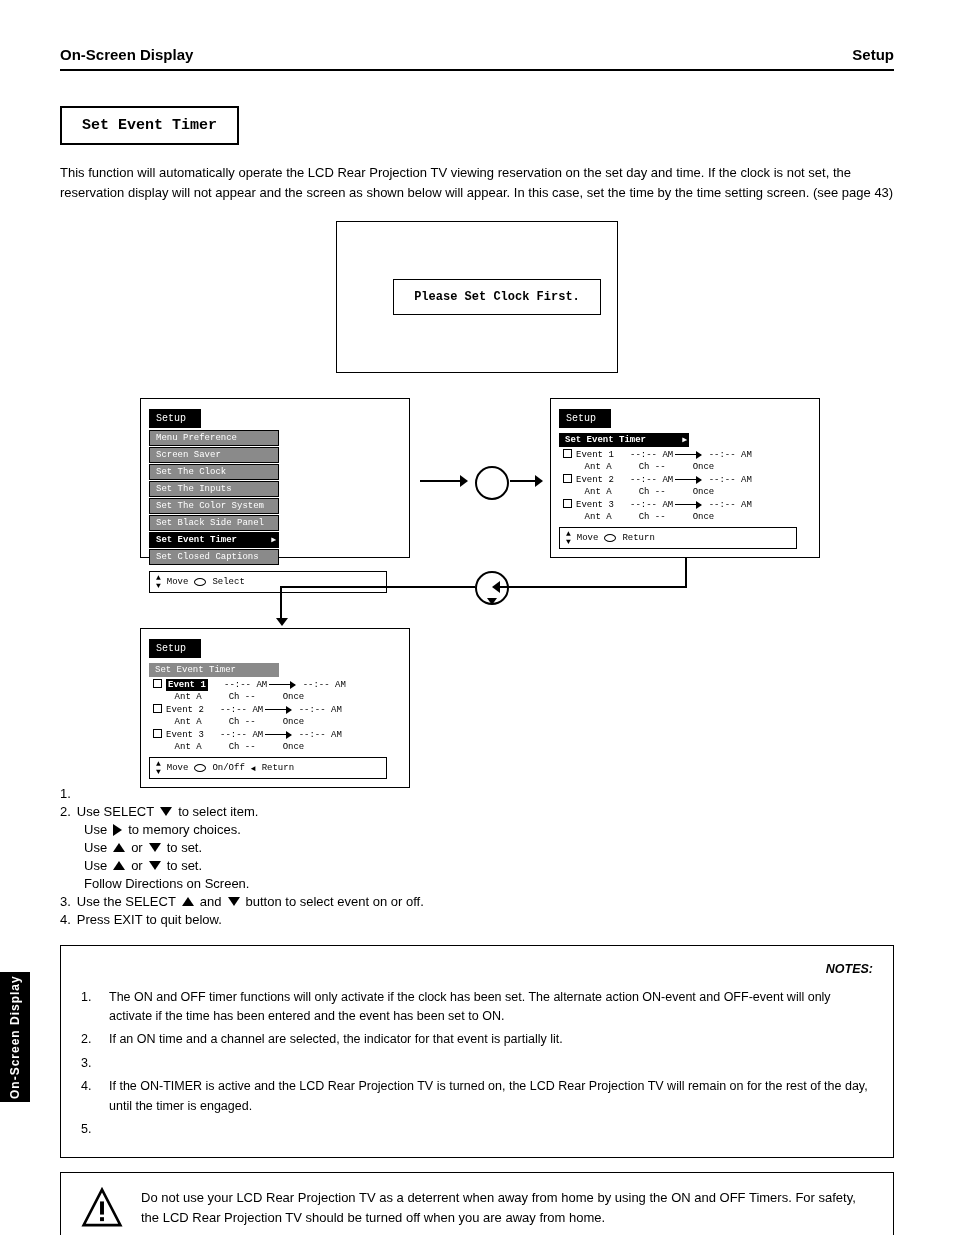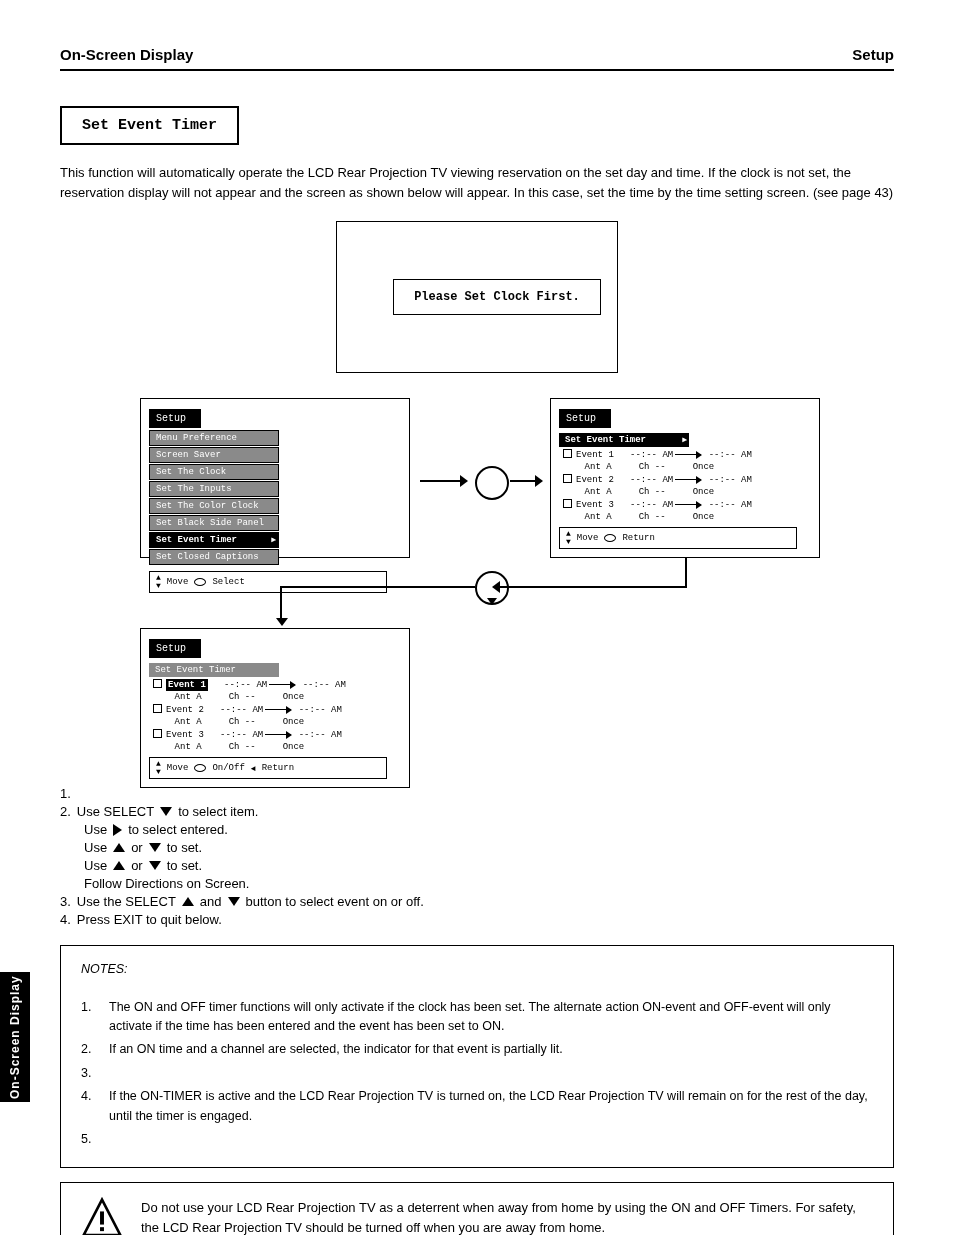--- a/index.html
+++ b/index.html
@@ -56,21 +56,21 @@
   .flow-left-down{position:absolute;left:220px;top:188px;width:2px;height:32px;background:#000;}
   .flow-left-down .tip{position:absolute;left:-4px;bottom:-8px;border-top:8px solid #000;border-left:6px solid transparent;border-right:6px solid transparent;}
   
   .steps{margin-top:-5px;font-size:13px;}
   .steps .line{margin:3px 0;display:flex;gap:6px;align-items:center;}
   .tri{display:inline-block;width:0;height:0;}
   .tri.dn{border-top:9px solid #000;border-left:6px solid transparent;border-right:6px solid transparent;}
   .tri.up{border-bottom:9px solid #000;border-left:6px solid transparent;border-right:6px solid transparent;}
   .tri.rt{border-left:9px solid #000;border-top:6px solid transparent;border-bottom:6px solid transparent;}
   .notes-box{border:1px solid #000;margin-top:18px;padding:14px 20px;font-size:12.5px;line-height:1.55;}
-  .notes-box .hd{font-style:italic;font-weight:normal;margin-bottom:18px;}
+  .notes-box .hd{font-style:italic;font-weight:bold;margin-bottom:8px;text-align:right;}
   .notes-box .row{display:flex;gap:10px;margin:4px 0;}
   .notes-box .num{min-width:18px;}
   .warn-row{display:flex;align-items:center;gap:18px;border:1px solid #000;margin-top:14px;padding:14px 20px;}
   .warn-icon{flex:none;}
   .warn-icon svg{width:42px;height:42px;display:block;}
   .warn-text{font-size:13px;line-height:1.55;}
 </style>
 </head>
 <body>
 
@@ -97,21 +97,21 @@
 
   <div class="flow">
 
     <div class="panel panel-menu">
       <span class="osd-title">Setup</span>
       <div class="menu-list">
         <div class="menu-item">Menu Preference</div>
         <div class="menu-item">Screen Saver</div>
         <div class="menu-item">Set The Clock</div>
         <div class="menu-item">Set The Inputs</div>
-        <div class="menu-item">Set The Color Clock</div>
+        <div class="menu-item">Set The Color System</div>
         <div class="menu-item">Set Black Side Panel</div>
         <div class="menu-item sel"><span>Set Event Timer</span><span class="chev">▶</span></div>
         <div class="menu-item">Set Closed Captions</div>
       </div>
       <div class="legend">
         <span class="ud">▲<br>▼</span>
         <span>Move</span>
         <span class="ring"></span>
         <span>Select</span>
       </div>
@@ -181,21 +181,21 @@
     </div>
     <div class="line">
       <span>2.</span>
         <span>Use SELECT</span>
       <span class="tri dn"></span>
       <span>to select item.</span>
     </div>
     <div class="line" style="padding-left:24px">
       <span>Use</span>
       <span class="tri rt"></span>
-      <span>to select entered.</span>
+      <span>to memory choices.</span>
     </div>
     <div class="line" style="padding-left:24px">
       <span>Use</span>
       <span class="tri up"></span>
       <span>or</span>
       <span class="tri dn"></span>
       <span>to set.</span>
     </div>
     <div class="line" style="padding-left:24px">
       <span>Use</span>

